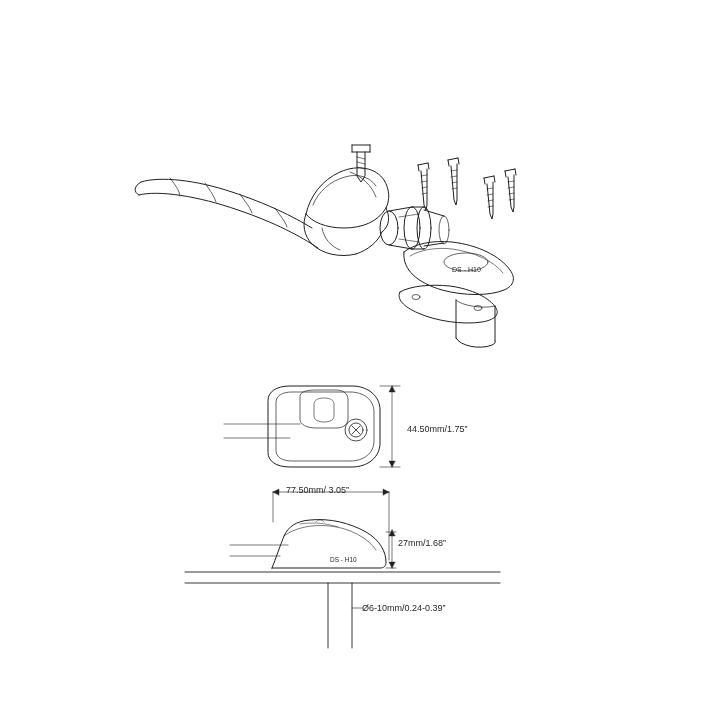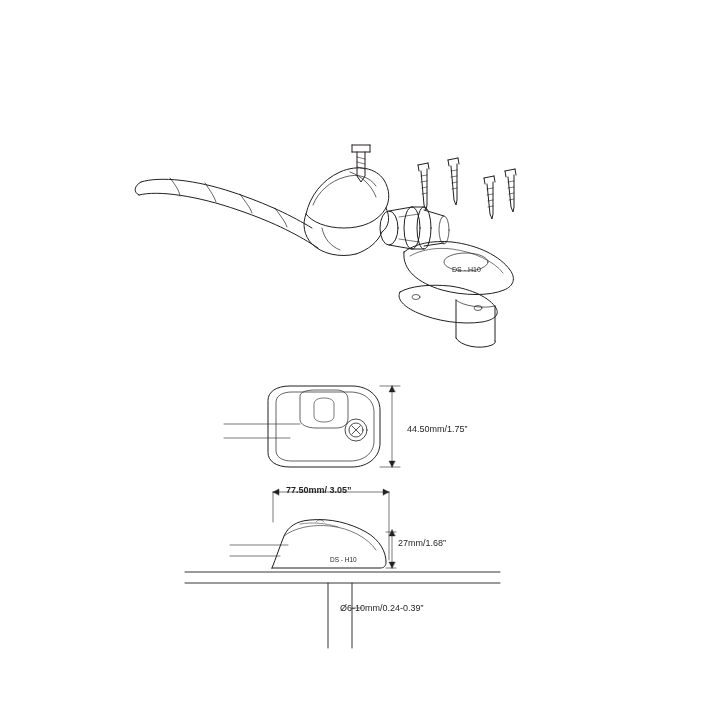--- a/index.html
+++ b/index.html
@@ -57,23 +57,23 @@
     background: #8d8d8d;
   }
   
   .dim {
     position: absolute;
     font-size: 9px;
     color: #231f20;
     white-space: nowrap;
   }
   .dim-height  { left: 381px; top: 424px; margin-left: 26px; }
-  .dim-width   { left: 286px; top: 485px; font-weight: bold; }
+  .dim-width   { left: 286px; top: 485px; }
   .dim-depth   { left: 398px; top: 538px; }
-  .dim-hole    { left: 340px; top: 603px; }
+  .dim-hole    { left: 362px; top: 603px; }
   .svg-layer {
     position: absolute;
     left: 0; top: 0;
     width: 720px;
     height: 720px;
   }
 </style>
 </head>
 <body>
 

